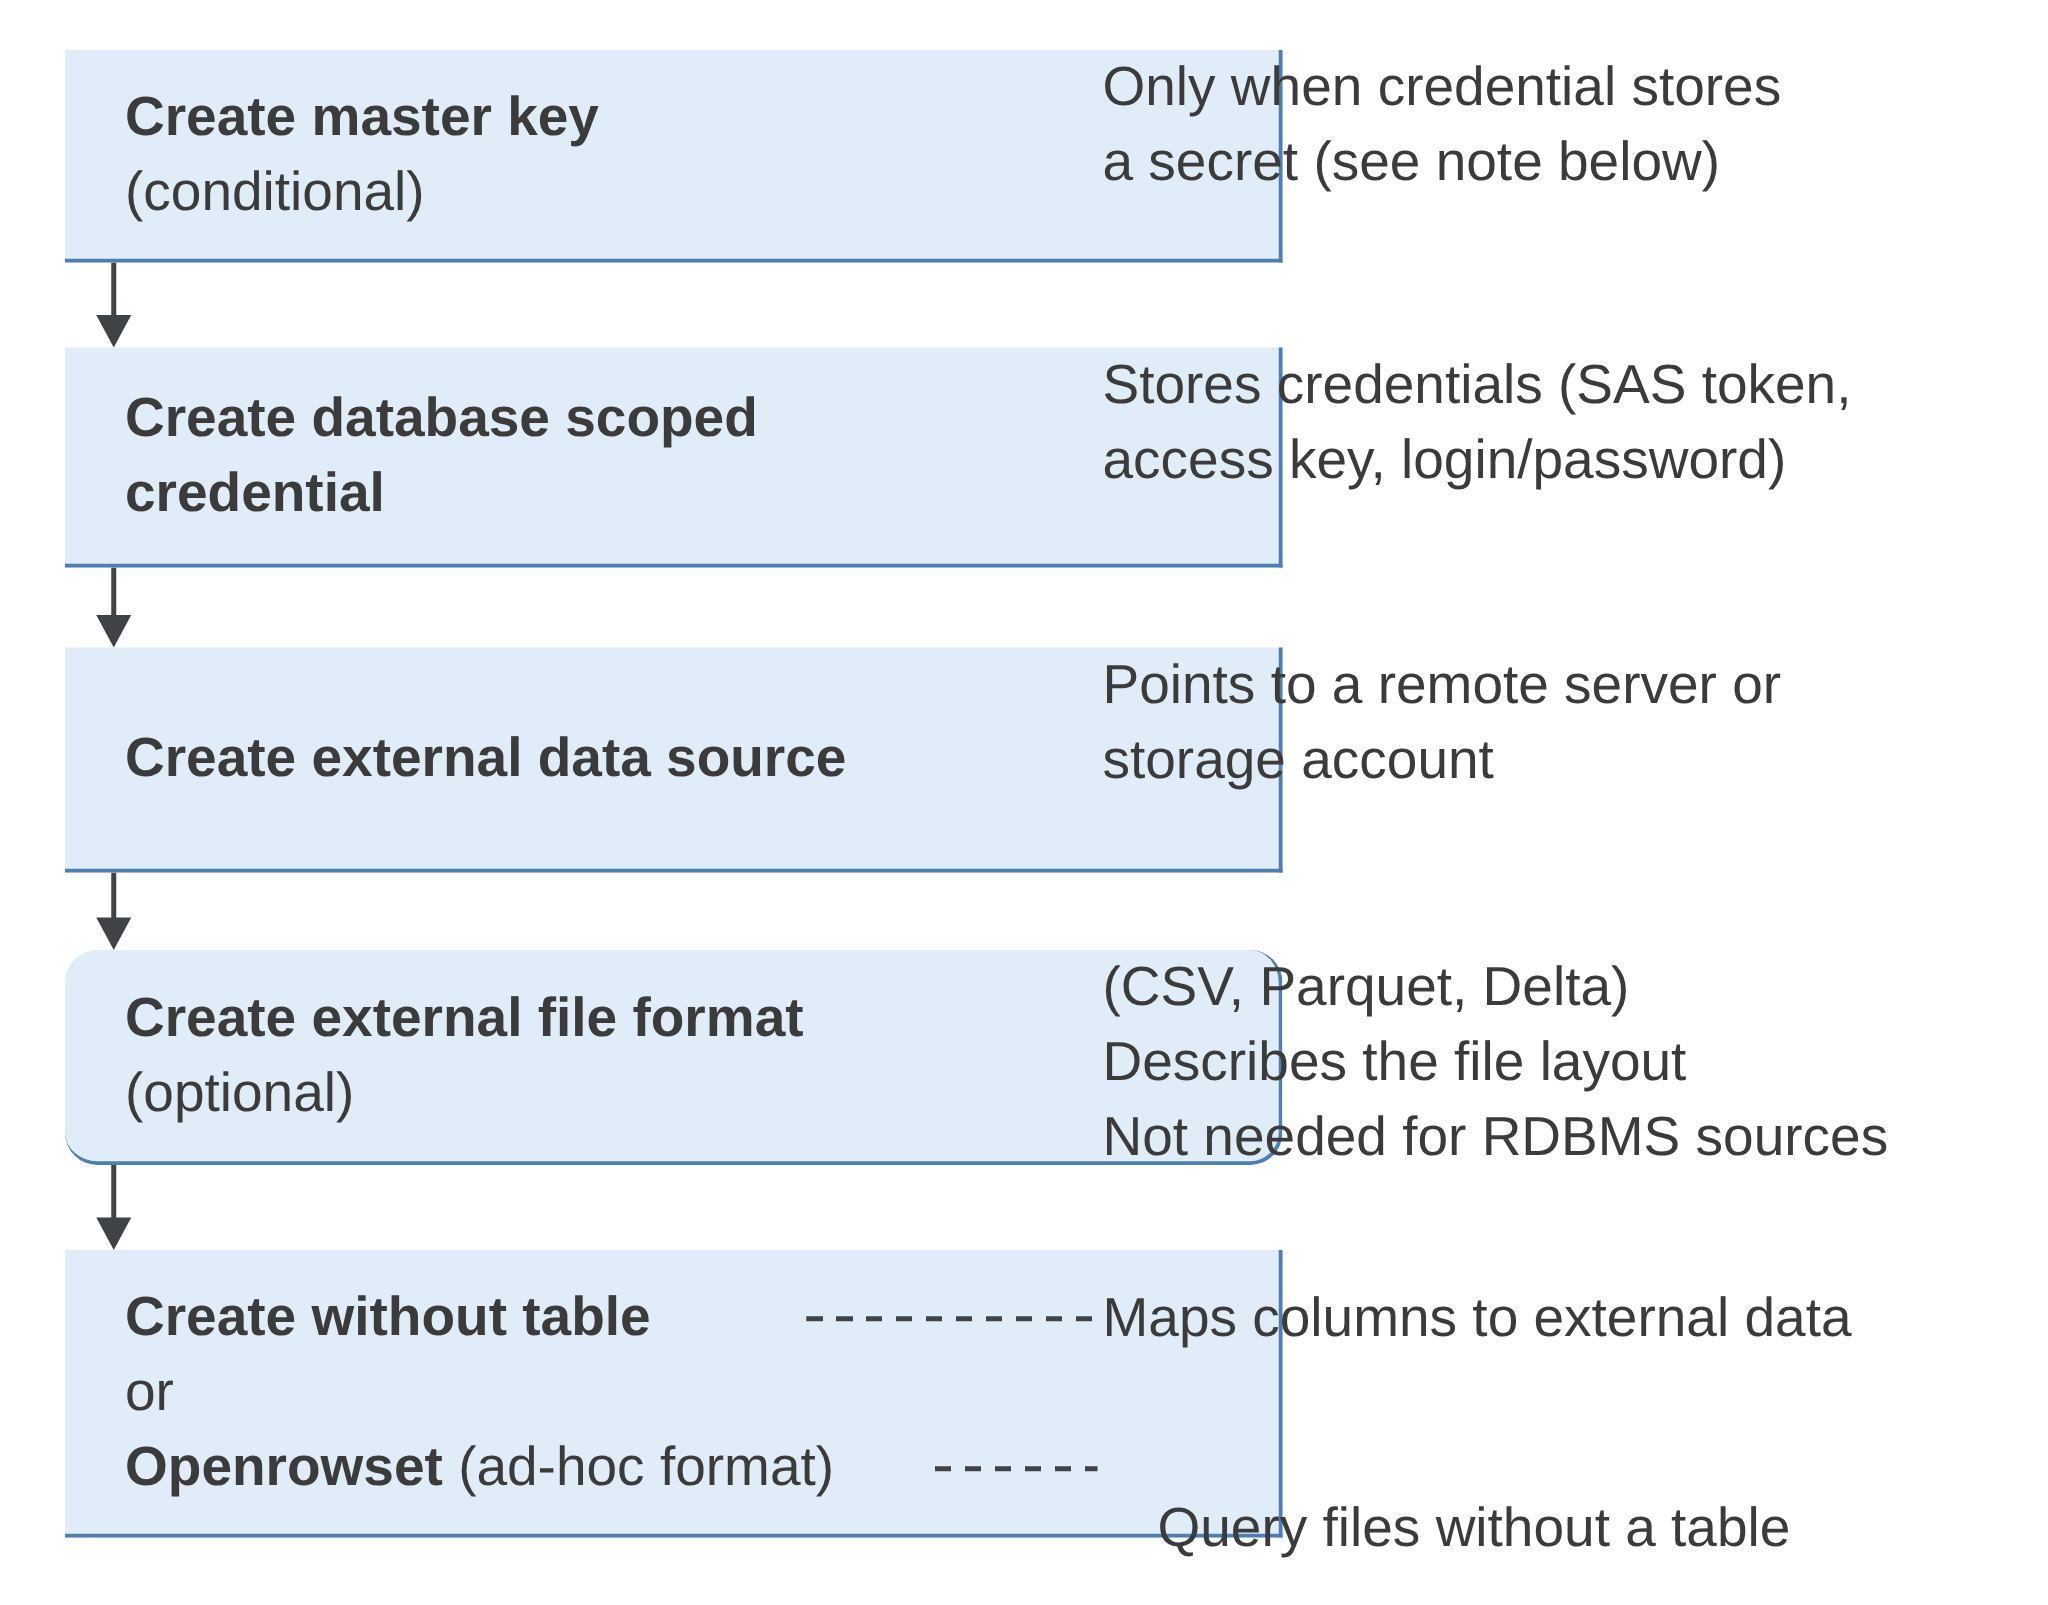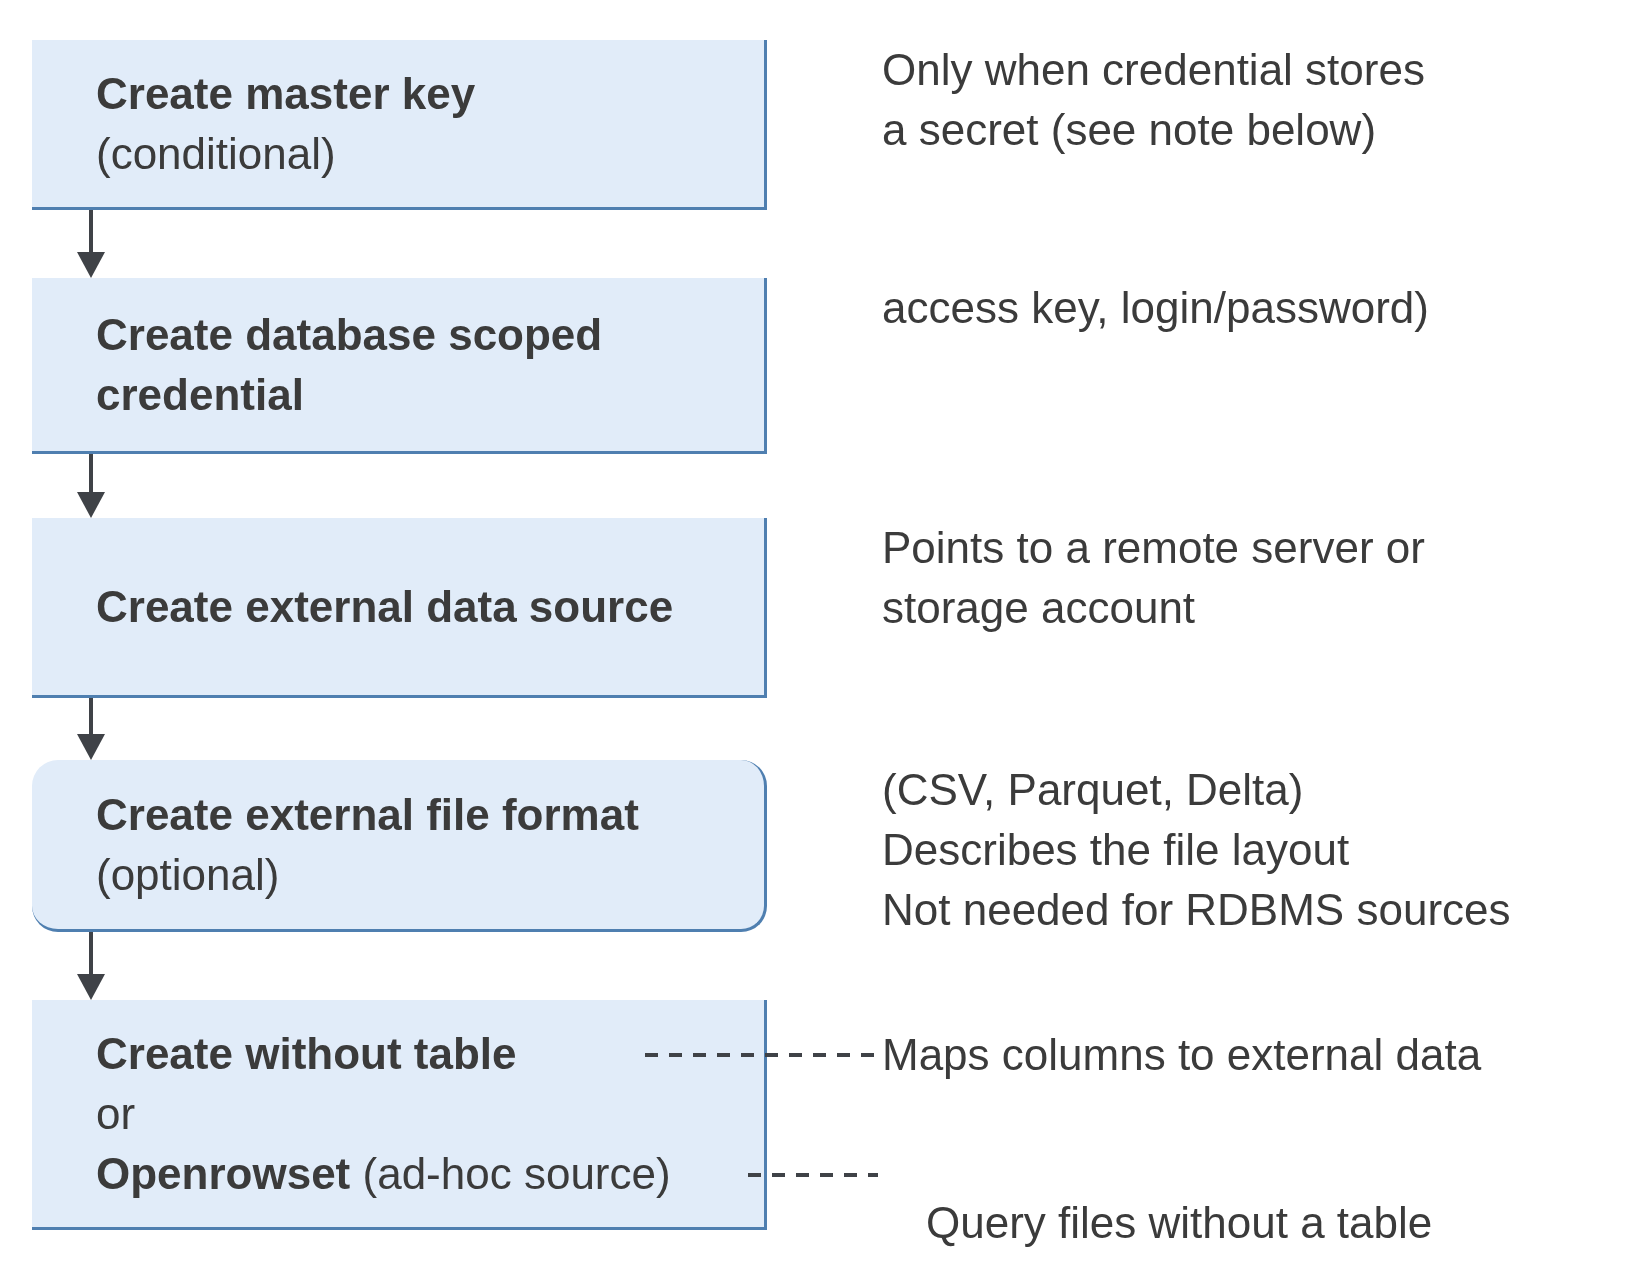--- a/index.html
+++ b/index.html
@@ -6,30 +6,30 @@
   body { font-family: "Liberation Sans", sans-serif; color: #3b3b3b; }
   .canvas {
     position: relative;
     width: 1638px;
     height: 1284px;
     background: #ffffff;
     overflow: hidden;
   }
   .box {
     position: absolute;
-    left: 32px;
-    width: 735px;
+    left: 52px;
+    width: 974px;
     background: #e1ecf9;
     border-right: 3px solid #4f7fb0;
     border-bottom: 3px solid #4f7fb0;
     box-sizing: border-box;
     display: flex;
     flex-direction: column;
     justify-content: center;
-    padding-left: 64px;
+    padding-left: 48px;
   }
   .box .inner { max-width: 670px; }
   .txt-line { font-size: 44px; line-height: 60px; color: #3b3b3b; }
   .bold { font-weight: bold; }
   .note {
     position: absolute;
     left: 882px;
     display: flex;
     flex-direction: column;
     justify-content: flex-start;
@@ -76,20 +76,21 @@
     <line x1="19" y1="0" x2="19" y2="44" stroke="#3f4247" stroke-width="4"></line>
     <polygon points="5,42 33,42 19,68" fill="#3f4247"></polygon>
   </svg>
 
   <div class="box" id="box2">
     <div class="inner">
       <div class="txt-line bold">Create database scoped credential</div>
     </div>
   </div>
   <div class="note" id="note2">
+    <div class="txt-line">Stores credentials (SAS token,</div>
     <div class="txt-line">access key, login/password)</div>
   </div>
 
   <svg class="arrow" style="top:454px" width="38" height="64" viewBox="0 0 38 64">
     <line x1="19" y1="0" x2="19" y2="40" stroke="#3f4247" stroke-width="4"></line>
     <polygon points="5,38 33,38 19,64" fill="#3f4247"></polygon>
   </svg>
 
   <div class="box" id="box3">
     <div class="inner">
@@ -120,21 +121,21 @@
 
   <svg class="arrow" style="top:932px" width="38" height="68" viewBox="0 0 38 68">
     <line x1="19" y1="0" x2="19" y2="44" stroke="#3f4247" stroke-width="4"></line>
     <polygon points="5,42 33,42 19,68" fill="#3f4247"></polygon>
   </svg>
 
   <div class="box" id="box5">
     <div class="inner" style="max-width:760px;">
       <div class="txt-line bold">Create without table</div>
       <div class="txt-line">or</div>
-      <div class="txt-line"><span class="bold">Openrowset</span><span> (ad-hoc source)</span></div>
+      <div class="txt-line"><span class="bold">Openrowset</span><span> (ad-hoc format)</span></div>
     </div>
   </div>
 
   <div class="dash" id="dash1"></div>
   <div class="dash" id="dash2"></div>
 
   <div class="note" id="note5">
     <div class="txt-line">Maps columns to external data</div>
   </div>
   <div class="note" id="note6">

